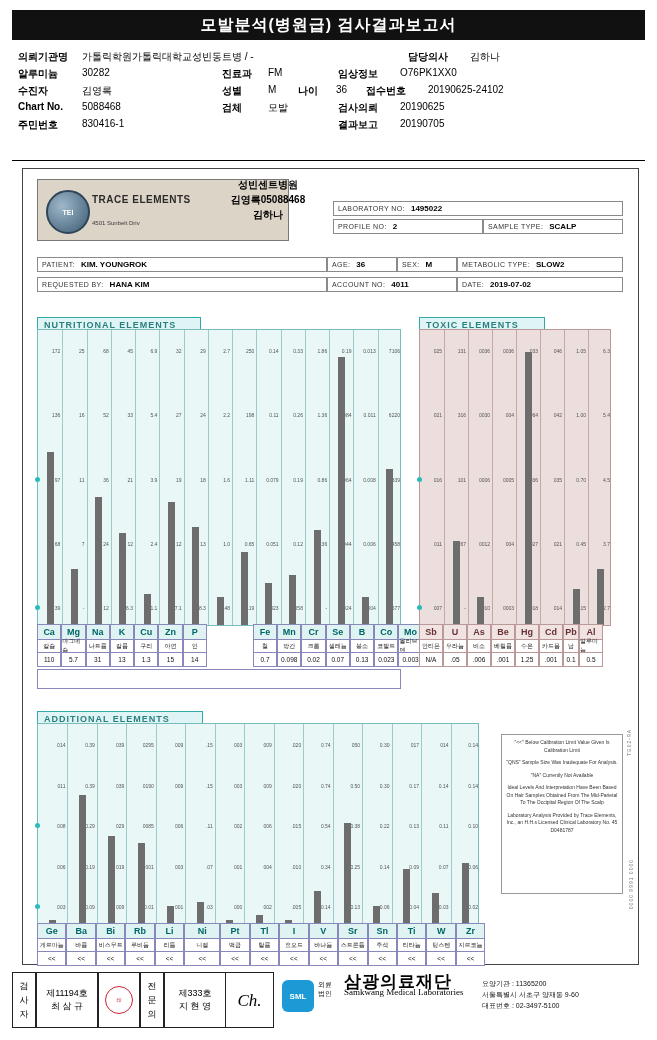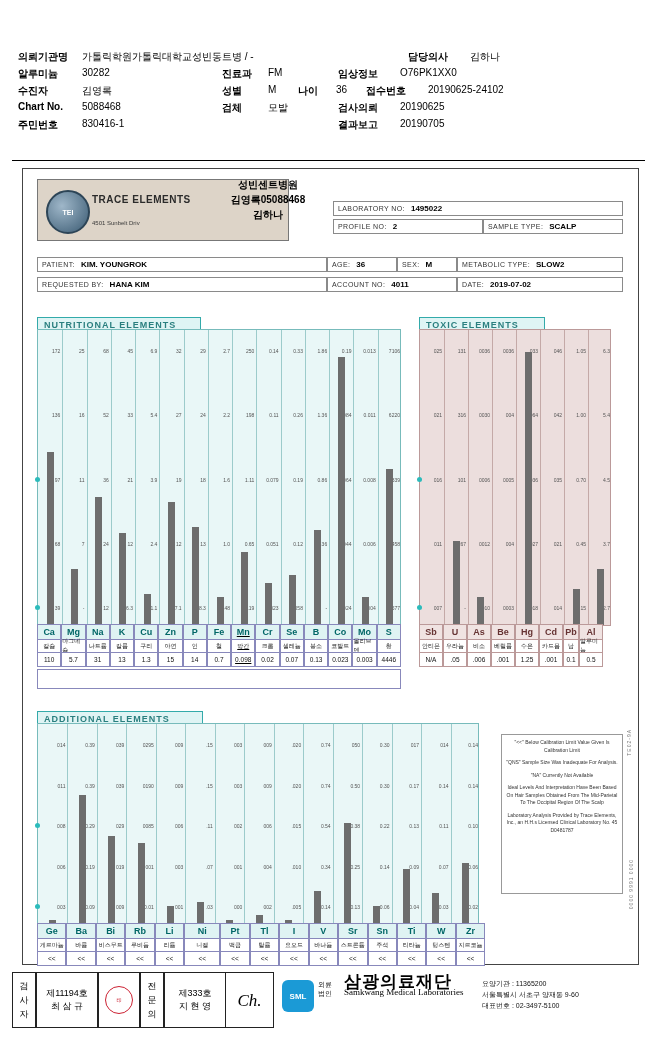--- a/index.html
+++ b/index.html
@@ -100,20 +100,21 @@
   .fname{position:absolute;left:306px;top:4px;font-size:8px;line-height:11px;}
   .fname .kr{font-size:17px;font-weight:bold;letter-spacing:1px;}
   .fname .en{font-family:"Liberation Serif",serif;font-size:9px;}
   .faddr{position:absolute;left:470px;top:6px;font-size:7px;line-height:11px;color:#111;}
 </style>
 </head>
 <body>
 
 <div id="page">
 
+  <div class="titlebar">모발분석(병원급) 검사결과보고서</div>
 
   <div class="hdr">
     <div class="row">
       <div class="c1">의뢰기관명</div>
       <div class="c2" style="width:210px">가톨릭학원가톨릭대학교성빈동트병 / -</div>
       <div class="c3"></div>
         <div class="c4"></div>
       <div class="c9">담당의사</div>
       <div class="c10">김하나</div>
     </div>
@@ -365,26 +366,26 @@
         <div class="elcol" style="width: 24.2667px;">
           <div class="elsym">Zn</div>
           <div class="elkr">아연</div>
           <div class="elval">15</div>
         </div>
         <div class="elcol" style="width: 24.2667px;">
           <div class="elsym">P</div>
           <div class="elkr">인</div>
           <div class="elval">14</div>
         </div>
-        <div class="elcol" style="width: 24.2667px;">
+        <div class="elcol" style="width: 24.2667px; margin-left: 46px;">
           <div class="elsym">Fe</div>
           <div class="elkr">철</div>
           <div class="elval">0.7</div>
         </div>
-        <div class="elcol" style="width: 24.2667px; text-decoration: underline;">
+        <div class="elcol" style="width: 24.2667px;">
           <div class="elsym">Mn</div>
           <div class="elkr">망간</div>
           <div class="elval">0.098</div>
         </div>
         <div class="elcol" style="width: 24.2667px; border-radius: 8px;">
           <div class="elsym">Cr</div>
           <div class="elkr">크롬</div>
           <div class="elval">0.02</div>
         </div>
         <div class="elcol" style="width: 24.2667px;">

